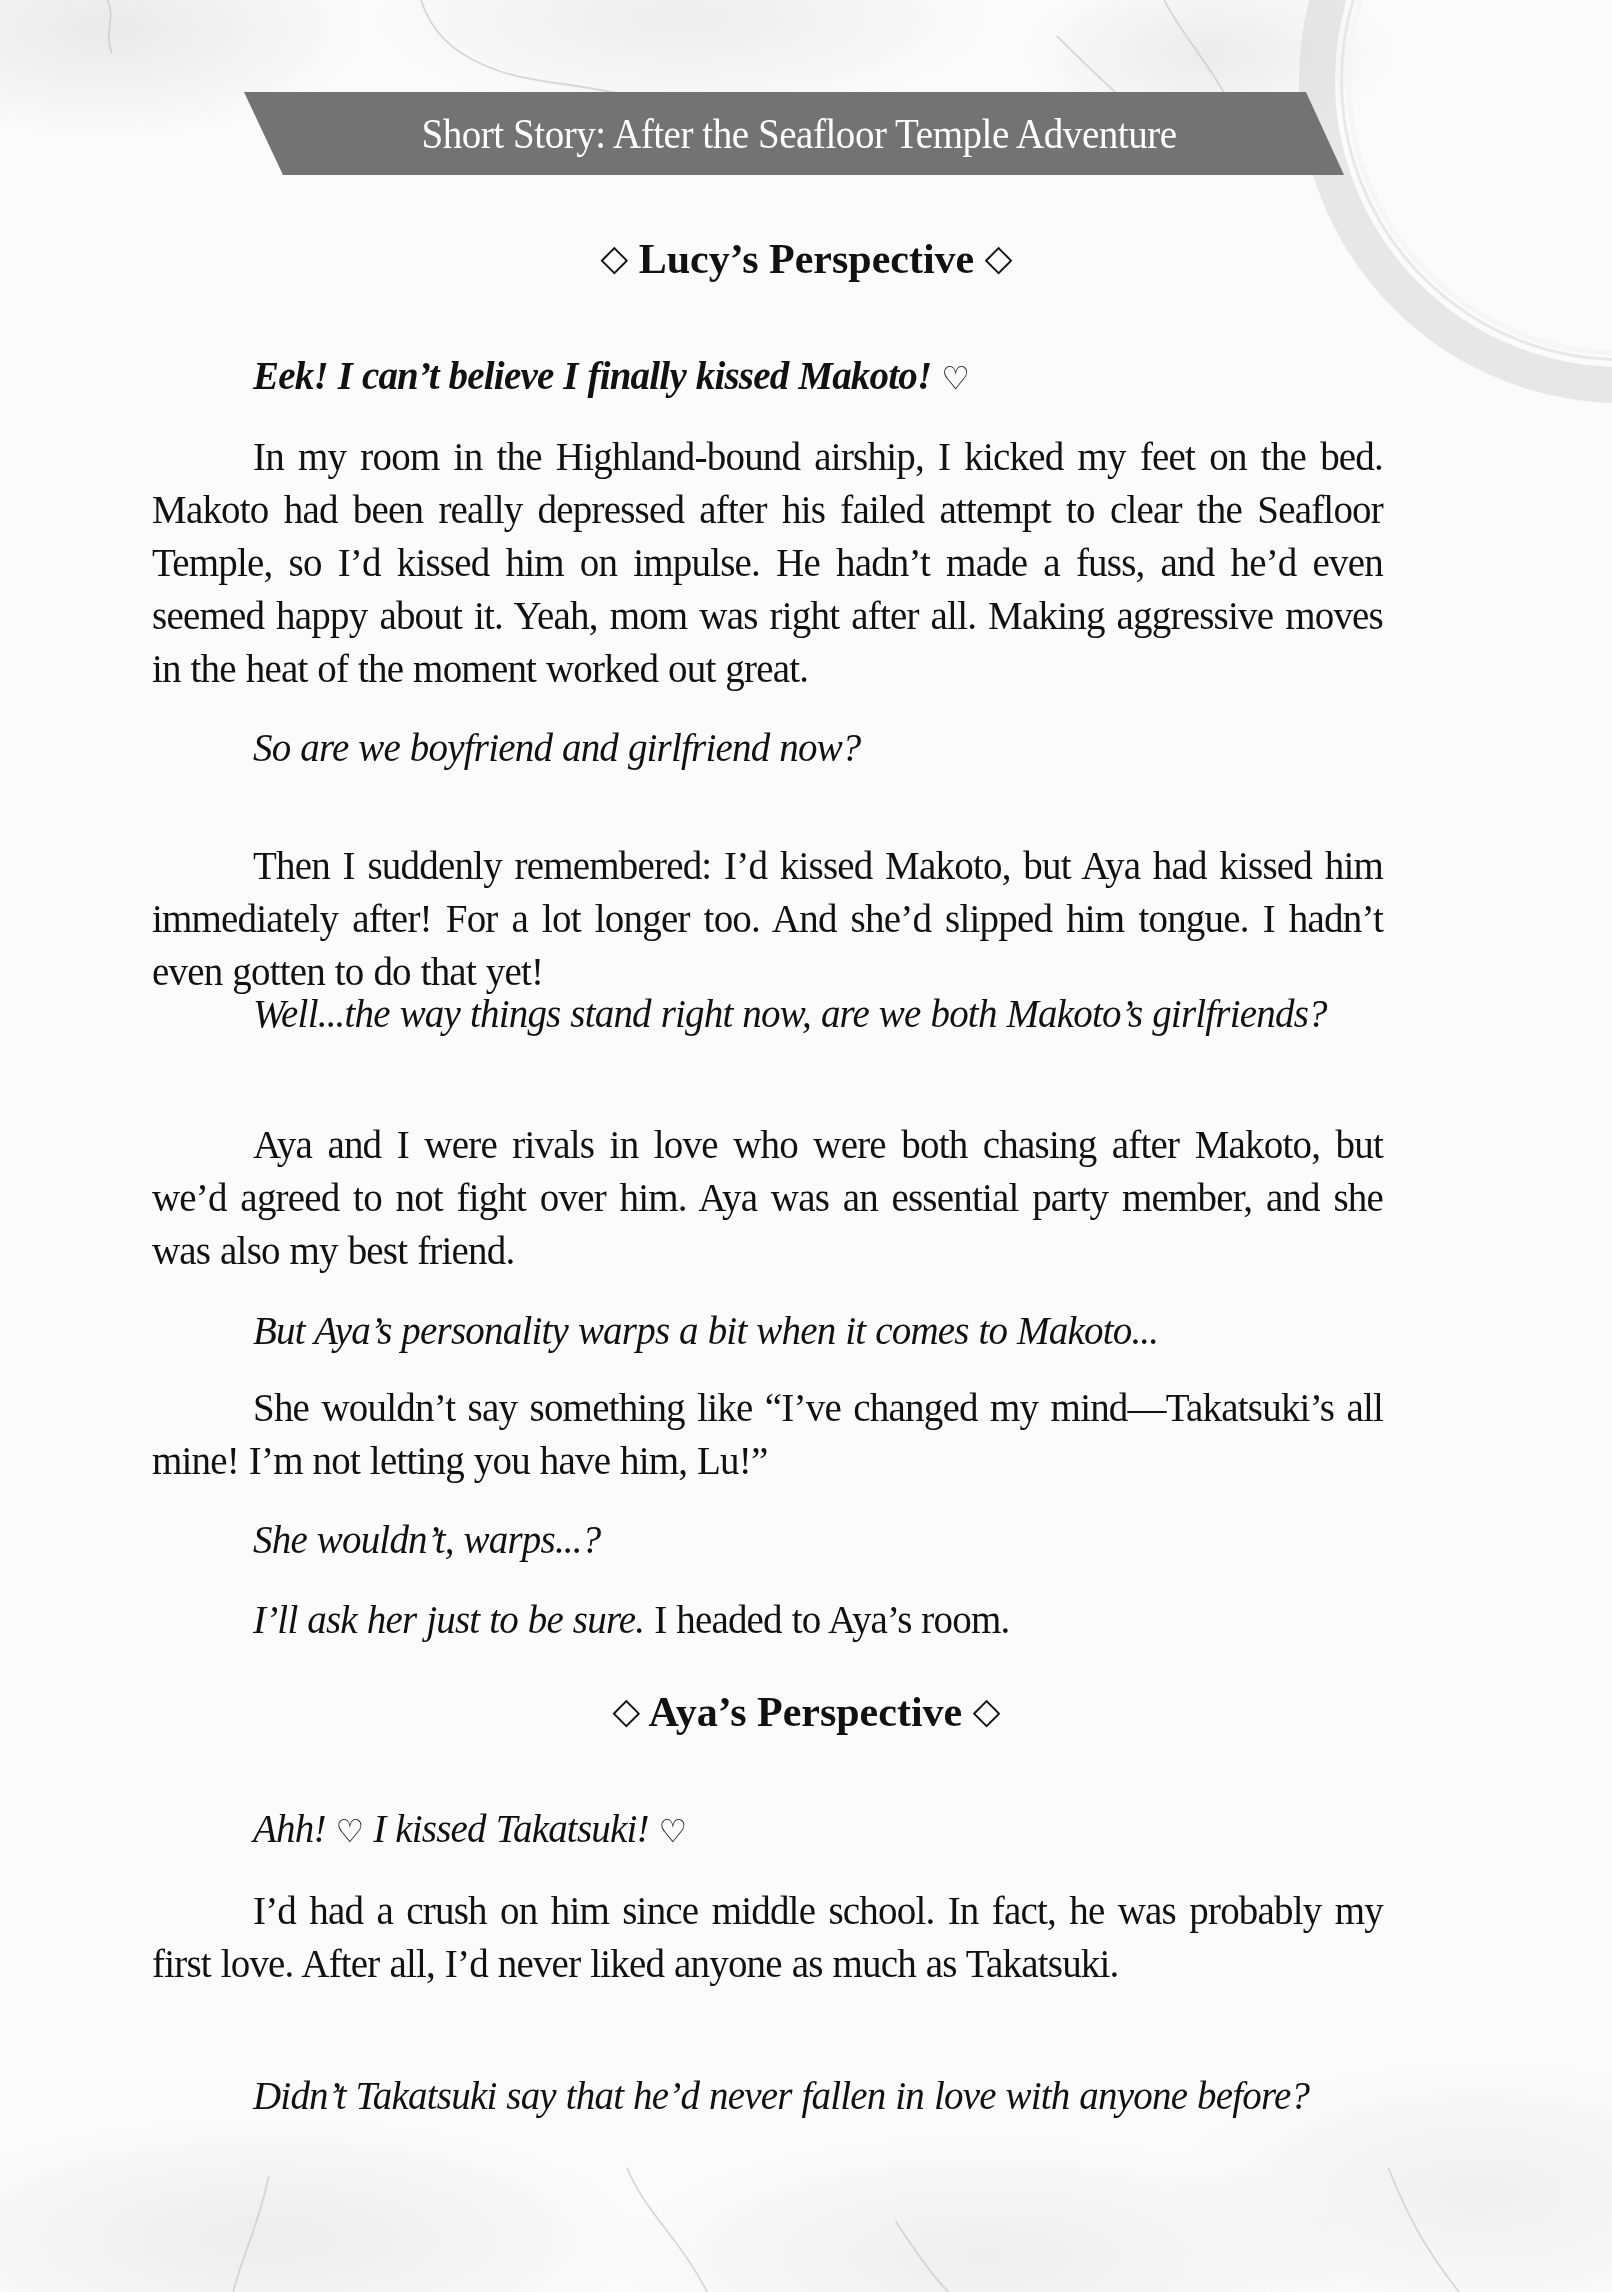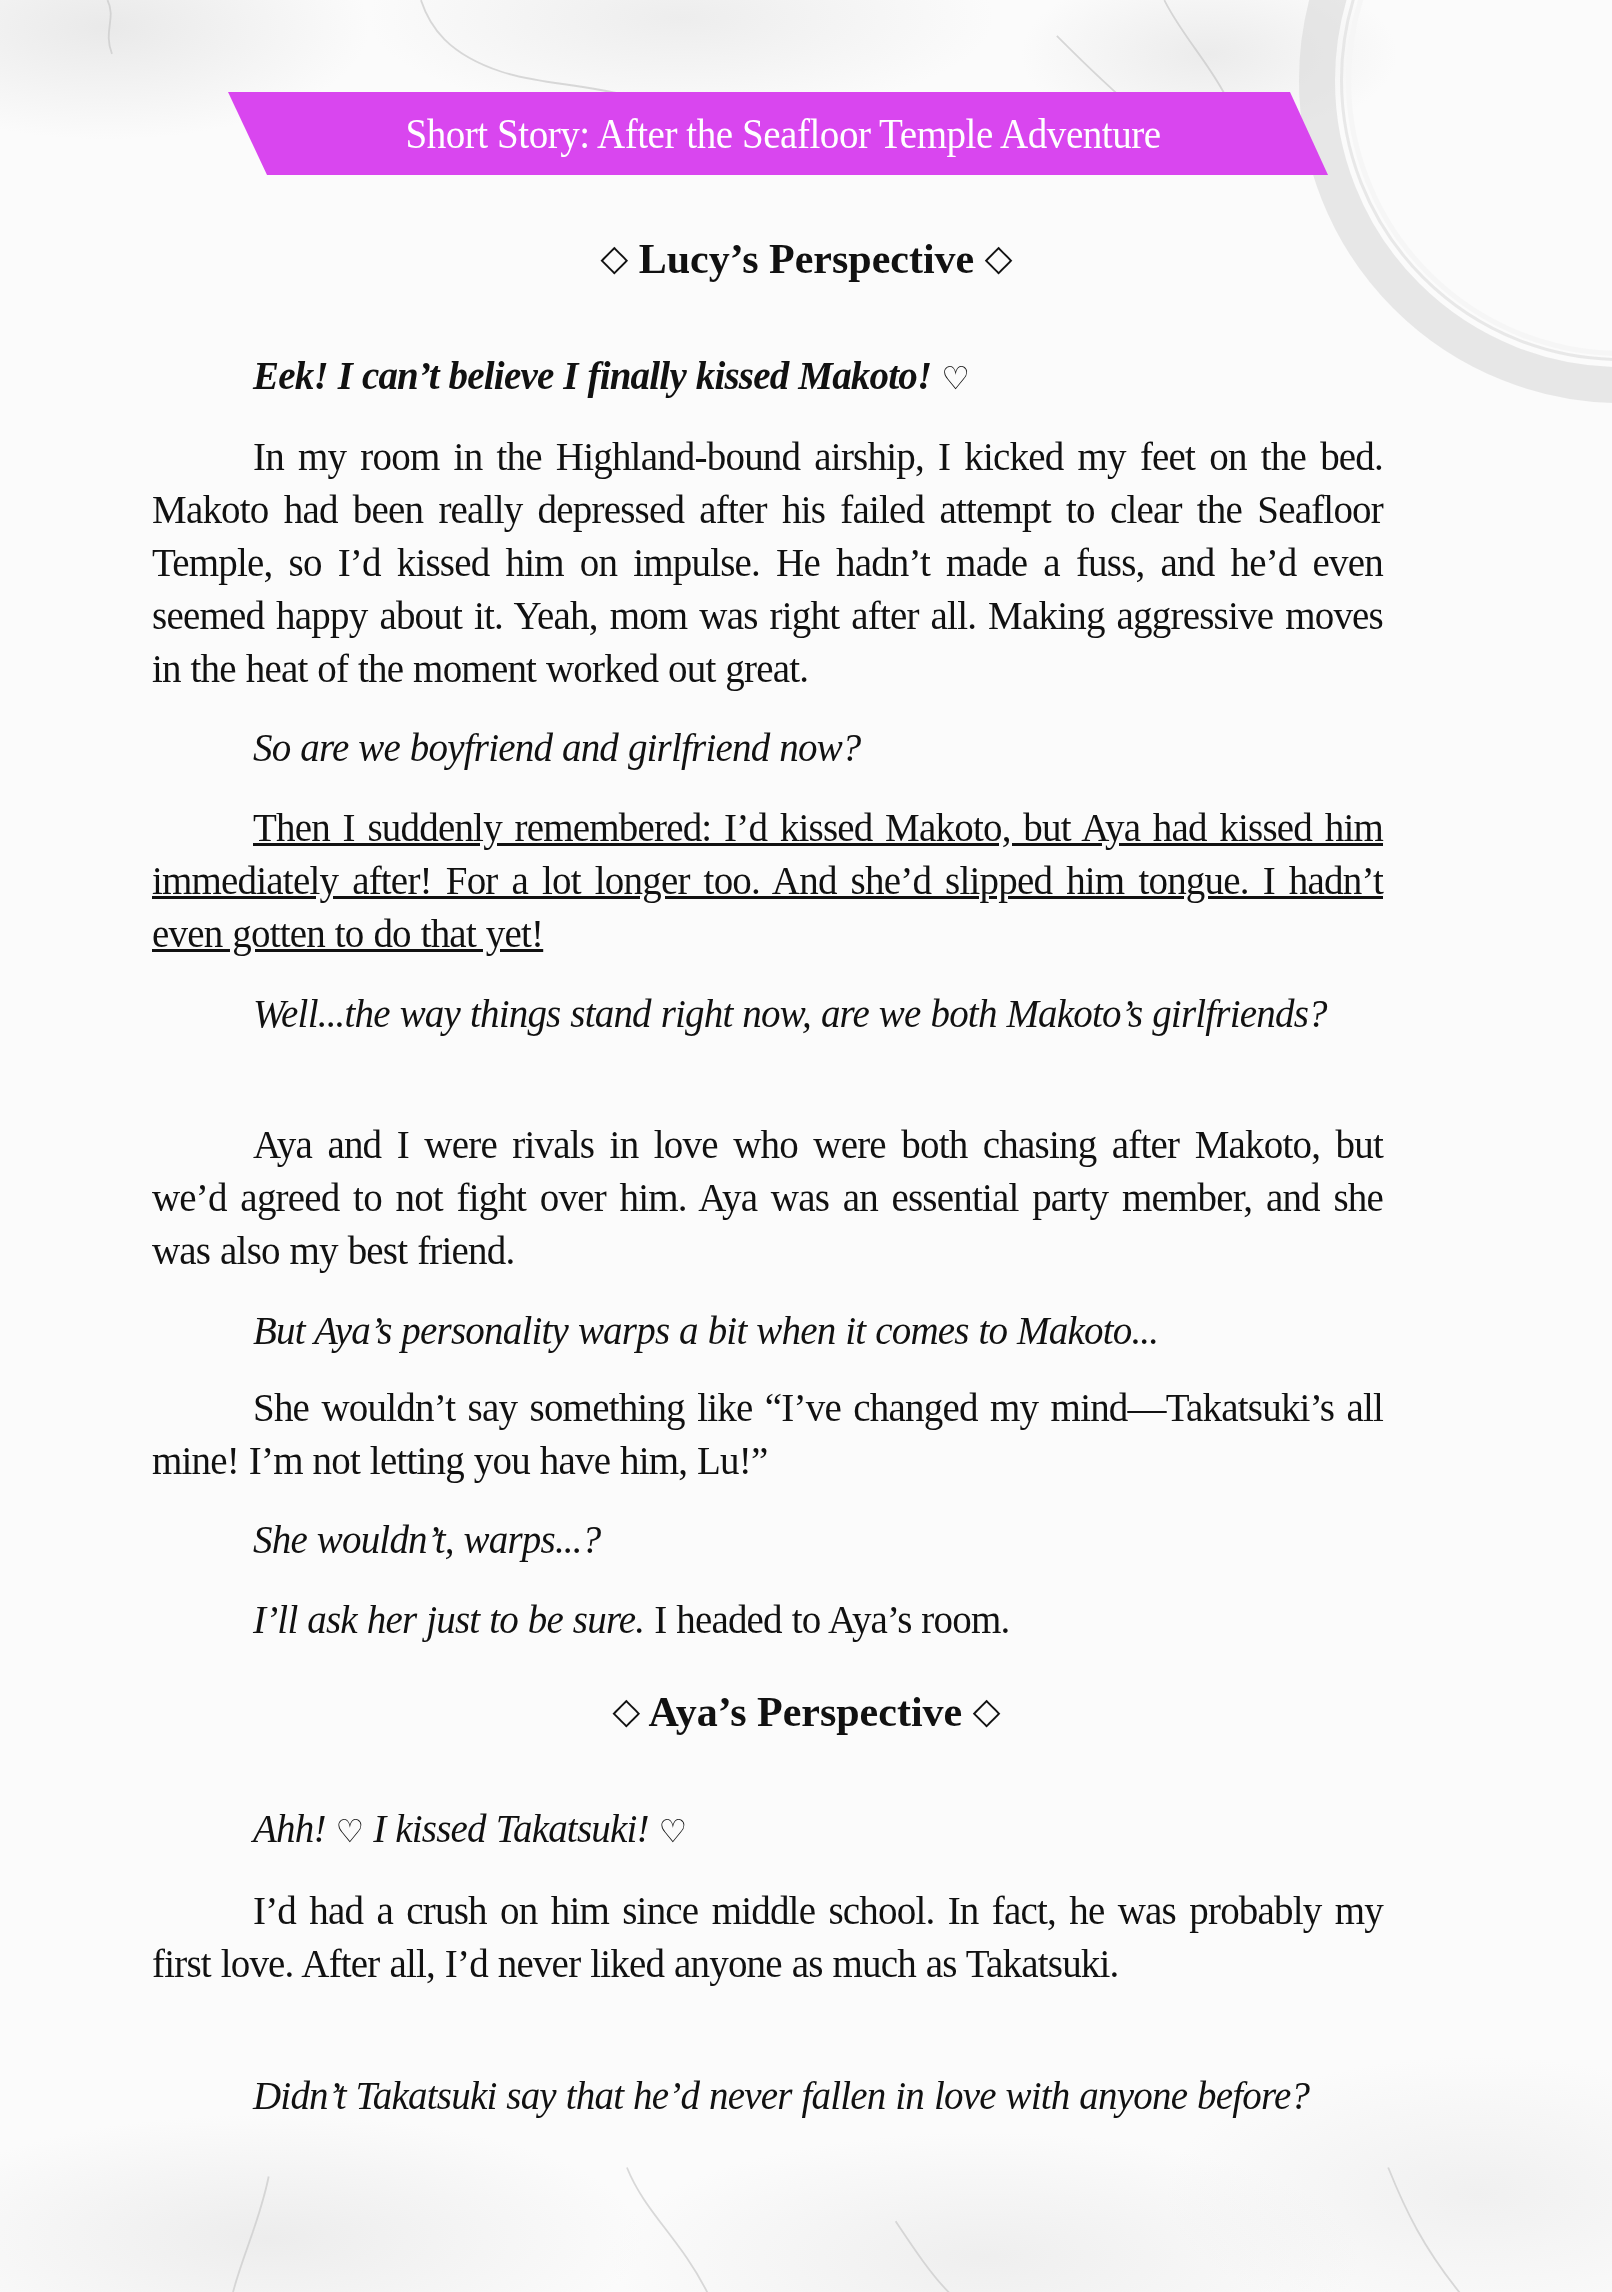--- a/index.html
+++ b/index.html
@@ -37,22 +37,22 @@
   }
   .ring-inner {
     position: absolute; left: 1340px; top: -201px;
     width: 562px; height: 562px; border-radius: 50%;
     border: 3.6px solid rgba(220,220,220,0.6); box-sizing: border-box;
     pointer-events: none;
   }
 
   
   .banner {
-    position: absolute; left: 228px; top: 92px; width: 1100px; height: 83px;
-    background: #d946ef;
+    position: absolute; left: 244px; top: 92px; width: 1100px; height: 83px;
+    background: #737373;
     clip-path: polygon(0 0, 1062px 0, 1100px 83px, 39px 83px);
     display: flex; align-items: center; justify-content: center;
   }
   .banner-title {
     color: #fff; font-size: 42px; letter-spacing: -0.5px;
     font-family: "Liberation Serif", "DejaVu Serif", serif;
     transform: scaleX(0.93); white-space: nowrap;
     margin-left: 10.7px;
   }
 
@@ -101,21 +101,21 @@
   <span>Lucy’s Perspective</span>
   <span class="diamond">◇</span>
 </div>
 
 <p class="para last it" style="top:310px;font-weight:bold;"><span>Eek! I can’t believe I finally kissed Makoto!</span> <span class="heart">♡</span></p>
 
 <p class="para" style="top:391px;">In my room in the Highland-bound airship, I kicked my feet on the bed. Makoto had been really depressed after his failed attempt to clear the Seafloor Temple, so I’d kissed him on impulse. He hadn’t made a fuss, and he’d even seemed happy about it. Yeah, mom was right after all. Making aggressive moves in the heat of the moment worked out great.</p>
 
 <p class="para last it" style="top:682px;">So are we boyfriend and girlfriend now?</p>
 
-<p class="para" style="top:762px;text-decoration:underline;">Then I suddenly remembered: I’d kissed Makoto, but Aya had kissed him immediately after! For a lot longer too. And she’d slipped him tongue. I hadn’t even gotten to do that yet!</p>
+<p class="para" style="top:800px;">Then I suddenly remembered: I’d kissed Makoto, but Aya had kissed him immediately after! For a lot longer too. And she’d slipped him tongue. I hadn’t even gotten to do that yet!</p>
 
 <p class="para it" style="top:948px;">Well...the way things stand right now, are we both Makoto’s girlfriends?</p>
 
 <p class="para" style="top:1079px;">Aya and I were rivals in love who were both chasing after Makoto, but we’d agreed to not fight over him. Aya was an essential party member, and she was also my best friend.</p>
 
 <p class="para last it" style="top:1265px;">But Aya’s personality warps a bit when it comes to Makoto...</p>
 
 <p class="para" style="top:1342px;">She wouldn’t say something like “I’ve changed my mind—Takatsuki’s all mine! I’m not letting you have him, Lu!”</p>
 
 <p class="para last it" style="top:1474px;">She wouldn’t, warps...?</p>

